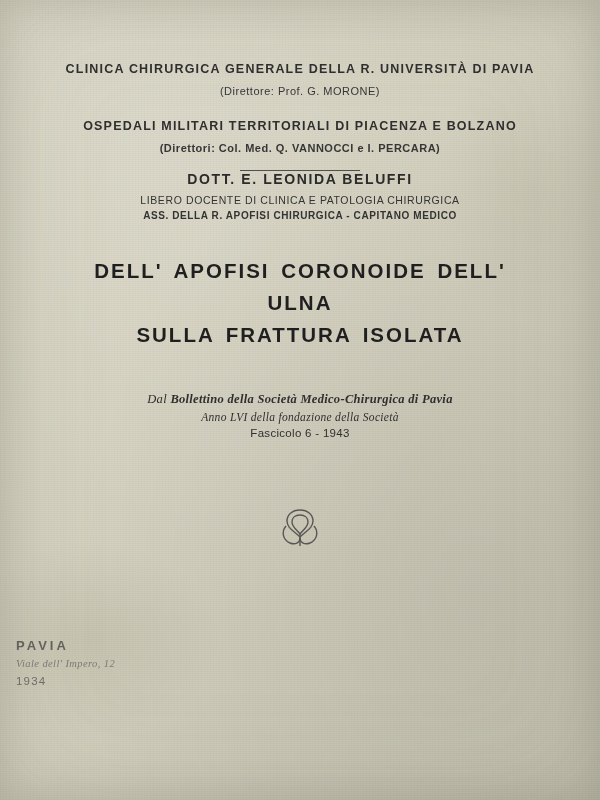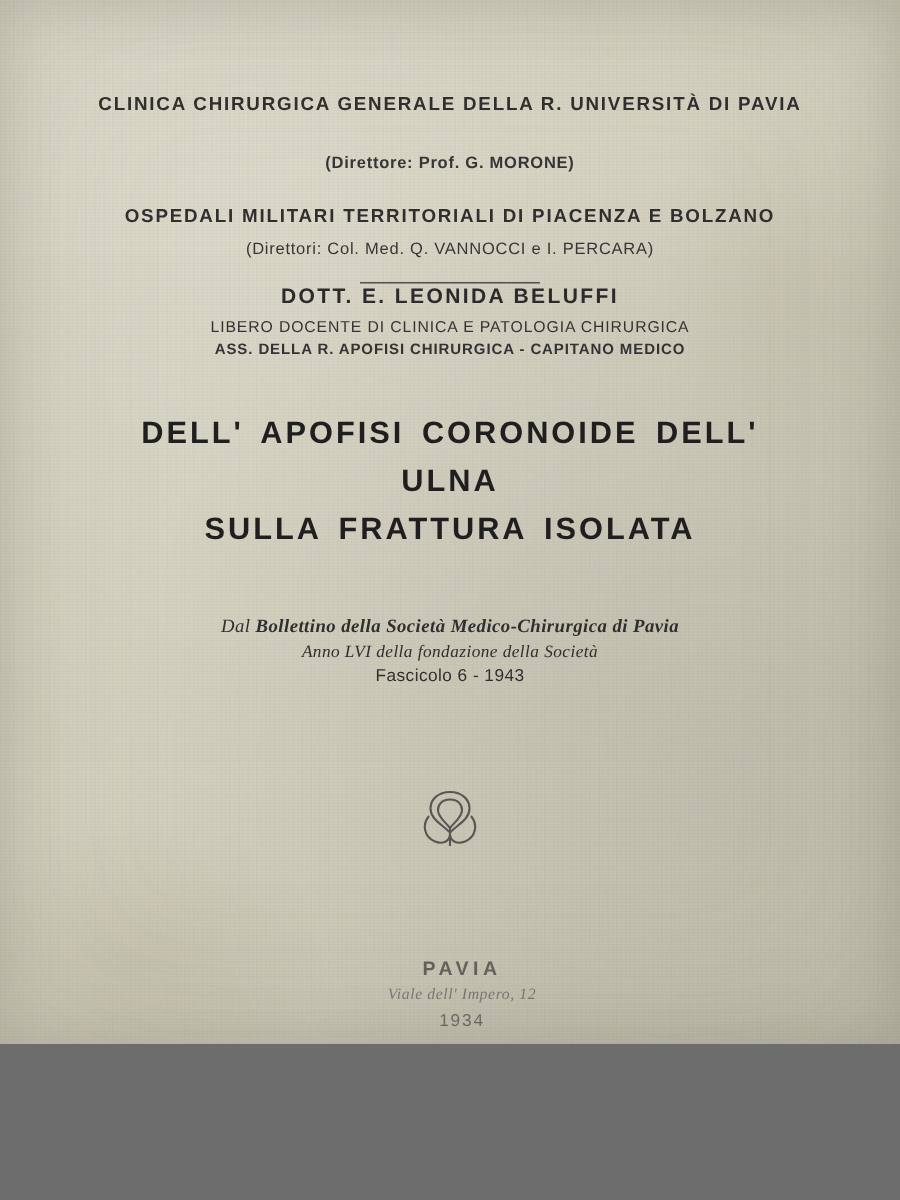--- a/index.html
+++ b/index.html
@@ -11,21 +11,21 @@
     width: 600px;
     height: 800px;
     overflow: hidden;
     font-family: "Liberation Sans", sans-serif;
   }
 
   
   .page {
     position: relative;
     width: 600px;
-    height: 696px;
+    height: 800px;
     background:
       radial-gradient(ellipse at 30% 20%, rgba(255,255,255,0.10) 0%, rgba(255,255,255,0) 55%),
       radial-gradient(ellipse at 80% 75%, rgba(0,0,0,0.07) 0%, rgba(0,0,0,0) 60%),
       linear-gradient(135deg, #d9d6c6 0%, #d4d1c0 35%, #cfccbb 70%, #c9c6b4 100%);
     box-sizing: border-box;
     overflow: hidden;
   }
   
   .grain {
     position: absolute;
@@ -73,38 +73,38 @@
   }
 
   .inst1 {
     margin-top: 62px;
     font-size: 12.5px;
     letter-spacing: 1.2px;
     font-weight: bold;
     color: #2f2f2f;
   }
   .inst1-sub {
-    margin-top: 27px;
+    margin-top: 9px;
     font-size: 11px;
     letter-spacing: .5px;
-    font-weight: bold;
+    font-weight: normal;
     color: #363636;
   }
   .inst2 {
     margin-top: 22px;
     font-size: 12.5px;
     letter-spacing: 1.2px;
     font-weight: bold;
     color: #2f2f2f;
   }
   .inst2-sub {
     margin-top: 9px;
     font-size: 11px;
     letter-spacing: .5px;
-    font-weight: normal;
+    font-weight: bold;
     color: #363636;
   }
 
   .rule {
     width: 120px;
     height: 1px;
     background: #3a3a3a;
     margin: 16px auto 0 auto;
     opacity: .85;
   }
@@ -159,21 +159,20 @@
     align-items: center;
     height: 46px;
   }
   .ornament svg { display: block; opacity: .8; }
 
   
   .imprint {
     position: absolute;
     left: 0; right: 0;
     top: 638px;
-    text-align: center;
     z-index: 3;
     color: #3d3d3d;
     padding-left: 16px;
   }
   .imp-city {
     font-size: 13px;
     letter-spacing: 3px;
     font-weight: bold;
     opacity: .72;
   }

